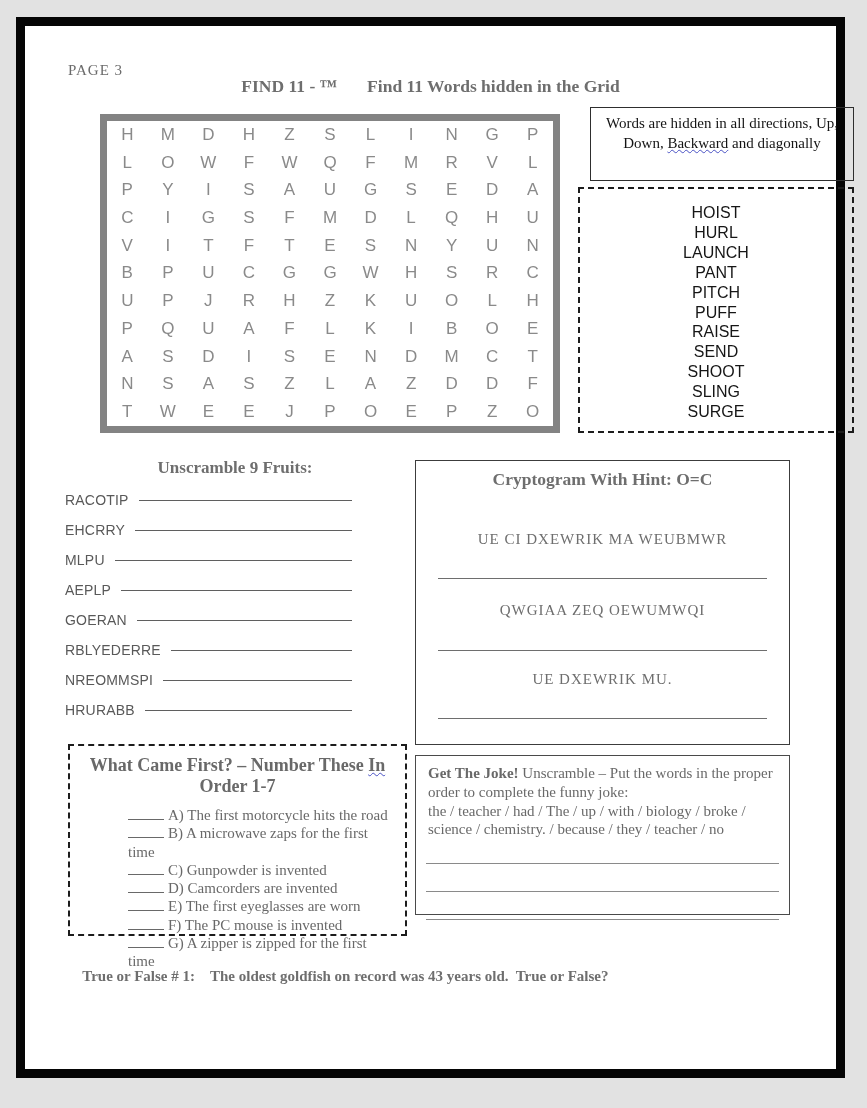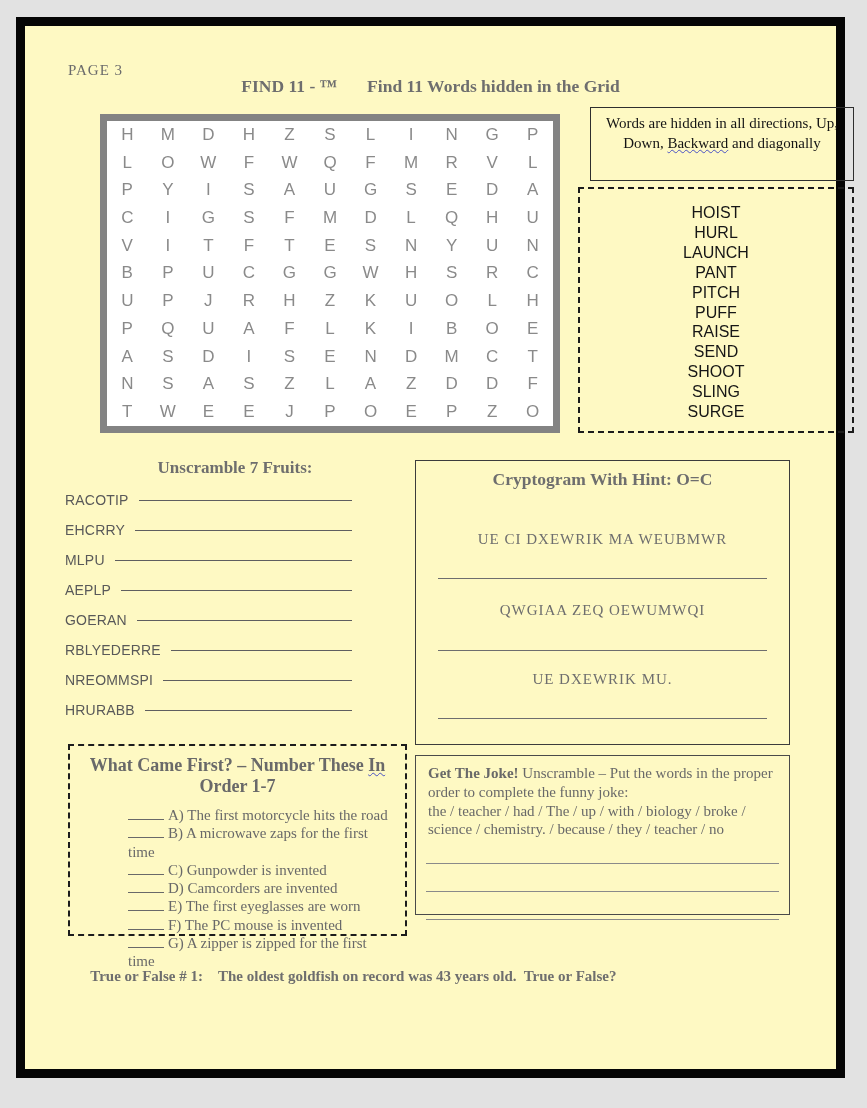--- a/index.html
+++ b/index.html
@@ -4,21 +4,21 @@
 <style>
   html,body{margin:0;padding:0;}
   body{
     width:867px;height:1108px;position:relative;
     background:#e2e2e2;
     font-family:"Liberation Serif",serif;
     -webkit-font-smoothing:antialiased;
   }
   #frame{
     position:absolute;left:16px;top:17px;width:829px;height:1061px;
-    border:9px solid #050505;background:#fef9c3;box-sizing:border-box;
+    border:9px solid #050505;background:#ffffff;box-sizing:border-box;
   }
   #inner{position:relative;width:811px;height:1043px;}
 
   .page-label{
     position:absolute;left:43px;top:36px;
     font-size:15px;color:#6b6b6b;letter-spacing:1px;
   }
   .main-title{
     position:absolute;left:0;top:50px;width:100%;text-align:center;
     font-weight:bold;font-size:17.5px;color:#6e6e6e;
@@ -111,21 +111,21 @@
     position:absolute;left:390px;top:729px;width:375px;height:160px;
     border:1px solid #4a4a4a;box-sizing:border-box;
     padding:8px 12px;font-size:15px;color:#696969;line-height:1.25;
   }
   .joke-box .bold{font-weight:bold;}
   .joke-scrambled{}
   .joke-ul{position:absolute;left:10px;right:10px;border-bottom:1px solid #8a8a8a;}
 
   
   .tf-line{
-    position:absolute;left:43px;
+    position:absolute;left:35px;
     font-weight:bold;font-size:15px;color:#6e6e6e;white-space:pre;
   }
   .tf-line .q{margin-left:15px;}
 </style>
 </head>
 <body>
 
 <div id="frame">
   <div id="inner">
 
@@ -270,21 +270,21 @@
         <div>PANT</div>
         <div>PITCH</div>
         <div>PUFF</div>
         <div>RAISE</div>
         <div>SEND</div>
         <div>SHOOT</div>
         <div>SLING</div>
         <div>SURGE</div>
       </div>
 
-    <div class="unscramble-title">Unscramble 7 Fruits:</div>
+    <div class="unscramble-title">Unscramble 9 Fruits:</div>
     <div class="unscramble-list">
         <div class="unscramble-row">
           <span class="lbl">RACOTIP</span>
           <span class="line"></span>
         </div>
         <div class="unscramble-row">
           <span class="lbl">EHCRRY</span>
           <span class="line"></span>
         </div>
         <div class="unscramble-row">

